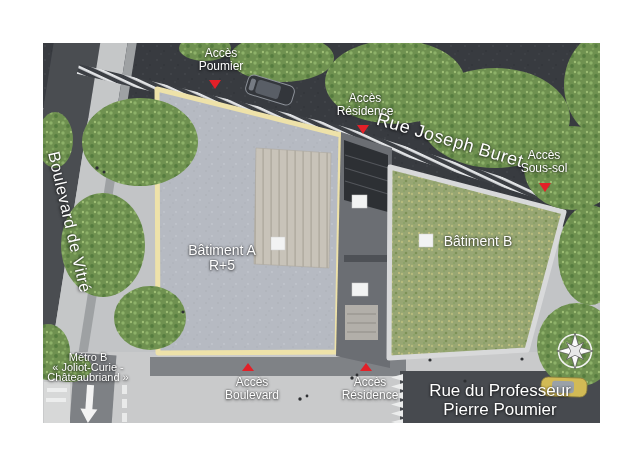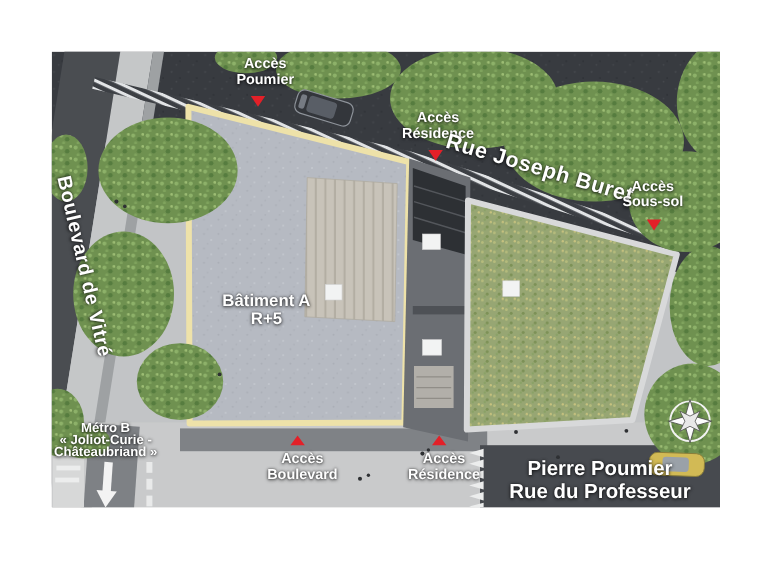--- a/index.html
+++ b/index.html
@@ -1,17 +1,17 @@
 <!DOCTYPE html>
 <html><head>
 <meta charset="utf-8">
 <style>
   html,body{margin:0;padding:0;background:#ffffff;}
   #stage{position:relative;width:640px;height:470px;background:#ffffff;overflow:hidden;
-         font-family:"Liberation Sans",sans-serif;font-weight:bold;}
+         font-family:"Liberation Sans",sans-serif;}
   #scene{position:absolute;left:43px;top:43px;width:557px;height:380px;}
   .lbl{position:absolute;color:#ffffff;text-align:center;line-height:13px;font-size:12px;
        text-shadow:0 1px 3px rgba(0,0,0,.7),0 0 2px rgba(0,0,0,.55);pointer-events:none;}
   .lbl div{white-space:nowrap;}
   .street-name{font-size:18px;line-height:20px;letter-spacing:.5px;}
   .bldg-name{font-size:14px;line-height:15px;}
   .metro-lbl{font-size:11px;line-height:10px;}
   .rdp{font-size:17px;line-height:19px;}
 </style>
 </head>
@@ -206,35 +206,36 @@
   <div class="lbl street-name" style="left:-15px;top:212px;width:170px;transform:rotate(77deg);font-size:16.5px;">
     <div>Boulevard de Vitré</div>
   </div>
 
   <div class="lbl bldg-name" style="left:162px;top:223px;width:120px;margin-top:20px;">
     <div>Bâtiment A</div>
       <div>R+5</div>
   </div>
 
   <div class="lbl bldg-name" style="left:418px;top:234px;width:120px;">
+    <div>Bâtiment B</div>
   </div>
 
   <div class="lbl metro-lbl" style="left:36px;top:352px;width:104px;">
     <div>Métro B</div>
       <div>« Joliot-Curie -</div>
       <div>Châteaubriand »</div>
   </div>
 
   <div class="lbl" style="left:202px;top:376px;width:100px;">
     <div>Accès</div>
       <div>Boulevard</div>
   </div>
 
   <div class="lbl" style="left:320px;top:376px;width:100px;">
     <div>Accès</div>
       <div>Résidence</div>
   </div>
 
   <div class="lbl rdp" style="left:405px;top:381px;width:190px;">
-    <div>Pierre Poumier</div>
-      <div>Rue du Professeur</div>
+    <div>Rue du Professeur</div>
+      <div>Pierre Poumier</div>
   </div>
 </div>
 
 </body></html>

